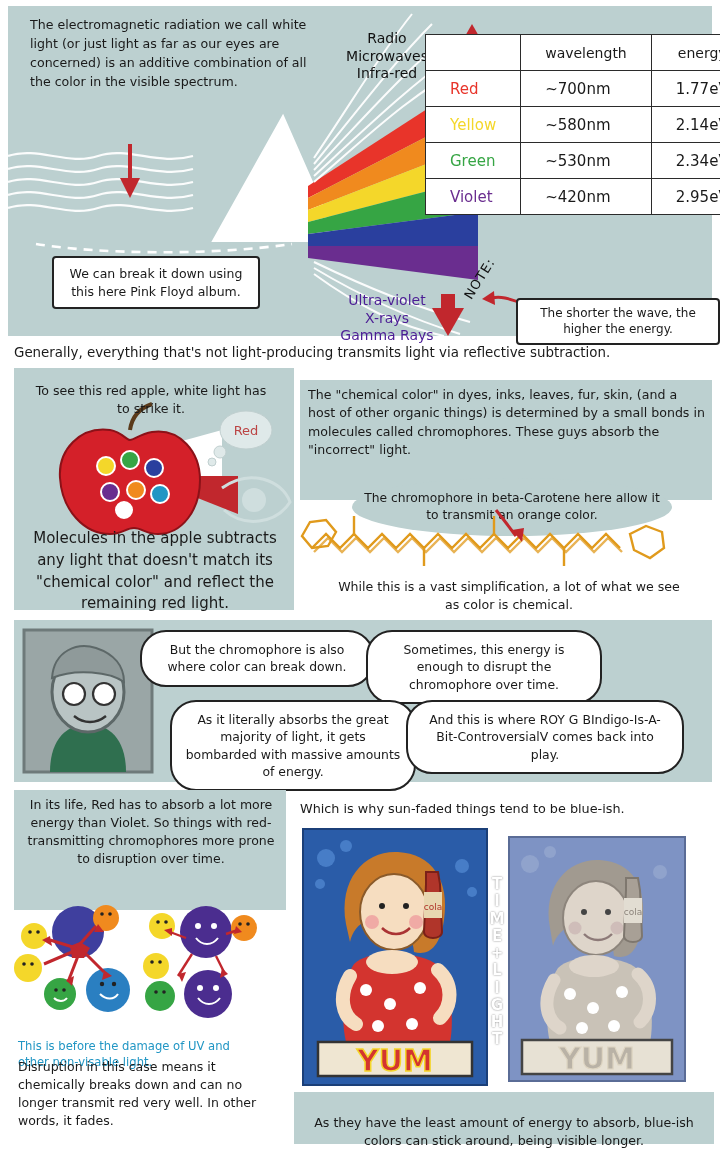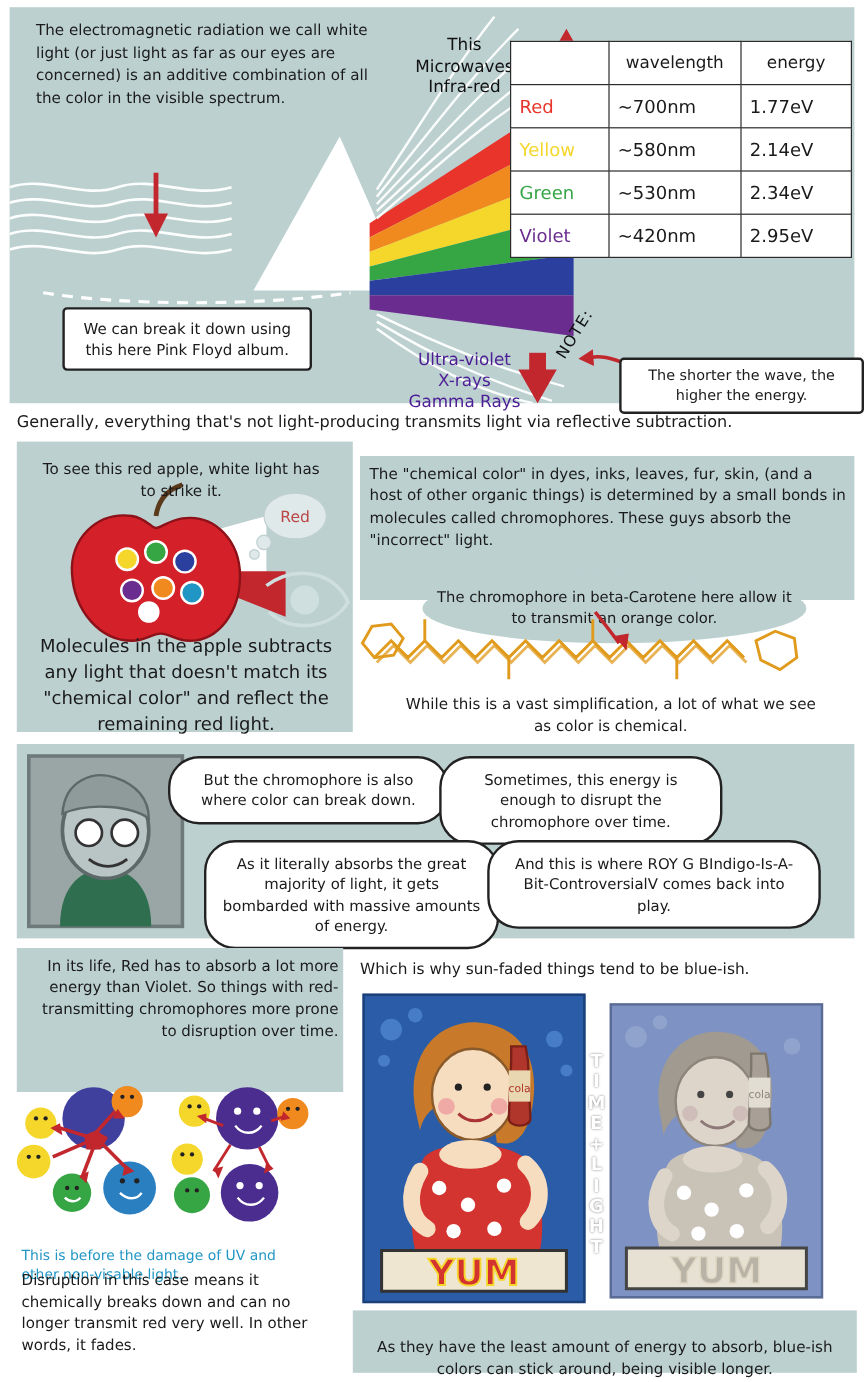--- a/index.html
+++ b/index.html
@@ -46,21 +46,21 @@
     background:#fff;border:2px solid #222;border-radius:4px;padding:6px 5px;
   }
 
   
   #spec-table{
     position:absolute;left:417px;top:28px;width:285px;
     border-collapse:collapse;background:#fff;
     font-size:15px;
   }
   #spec-table th,#spec-table td{
-    border:1.6px solid #2b2b2b;padding:4px 7px;text-align:left;
+    border:1.6px solid #2b2b2b;padding:4px 24px;text-align:left;
     font-weight:normal;height:27px;
   }
   #spec-table th{font-size:14px;text-align:center;}
   #spec-table td.col0{width:82px;}
   #spec-table td.col1{width:105px;}
   #spec-table td.col2{width:95px;}
 
   
   #line1{
     position:absolute;left:14px;top:344px;width:700px;font-size:13.4px;
@@ -98,21 +98,21 @@
     padding:9px 13px;font-size:12.4px;line-height:1.4;text-align:center;
   }
   #b1{left:140px;top:630px;width:204px;}
   #b2{left:366px;top:630px;width:206px;}
   #b3{left:170px;top:700px;width:216px;}
   #b4{left:406px;top:700px;width:248px;}
 
   
   #panel5{left:14px;top:790px;width:272px;height:120px;background:#bcd0d0;}
   #p5text{
-    position:absolute;left:20px;top:796px;width:262px;text-align:right;
+    position:absolute;left:20px;top:796px;width:262px;text-align:center;
     font-size:12.5px;line-height:1.45;
   }
   #p5blue{
     position:absolute;left:18px;top:1028px;width:240px;
     font-size:11.6px;line-height:1.35;color:#2196c4;margin-top:11px;
   }
   #p5bottom{
     position:absolute;left:18px;top:1058px;width:262px;
     font-size:12.5px;line-height:1.45;
   }
@@ -185,21 +185,21 @@
 
       <path d="M516,298 C500,292 492,290 484,292" stroke="#c1272d" stroke-width="3" fill="none"></path>
       <polygon points="486,285 474,293 487,299" fill="#c1272d"></polygon>
     </svg>
   </div>
 
   <div id="p1-text">The electromagnetic radiation we call white light (or just light as far as our eyes are concerned) is an additive combination of all the color in the visible spectrum.</div>
   <div id="pinkfloyd">We can break it down using this here Pink Floyd album.</div>
 
   <div id="radio-label">
-    <div>This</div>
+    <div>Radio</div>
     <div>Microwaves</div>
     <div>Infra-red</div>
   </div>
 
   <div id="uv-label">
     <div>Ultra-violet</div>
     <div>X-rays</div>
     <div>Gamma Rays</div>
   </div>
 

